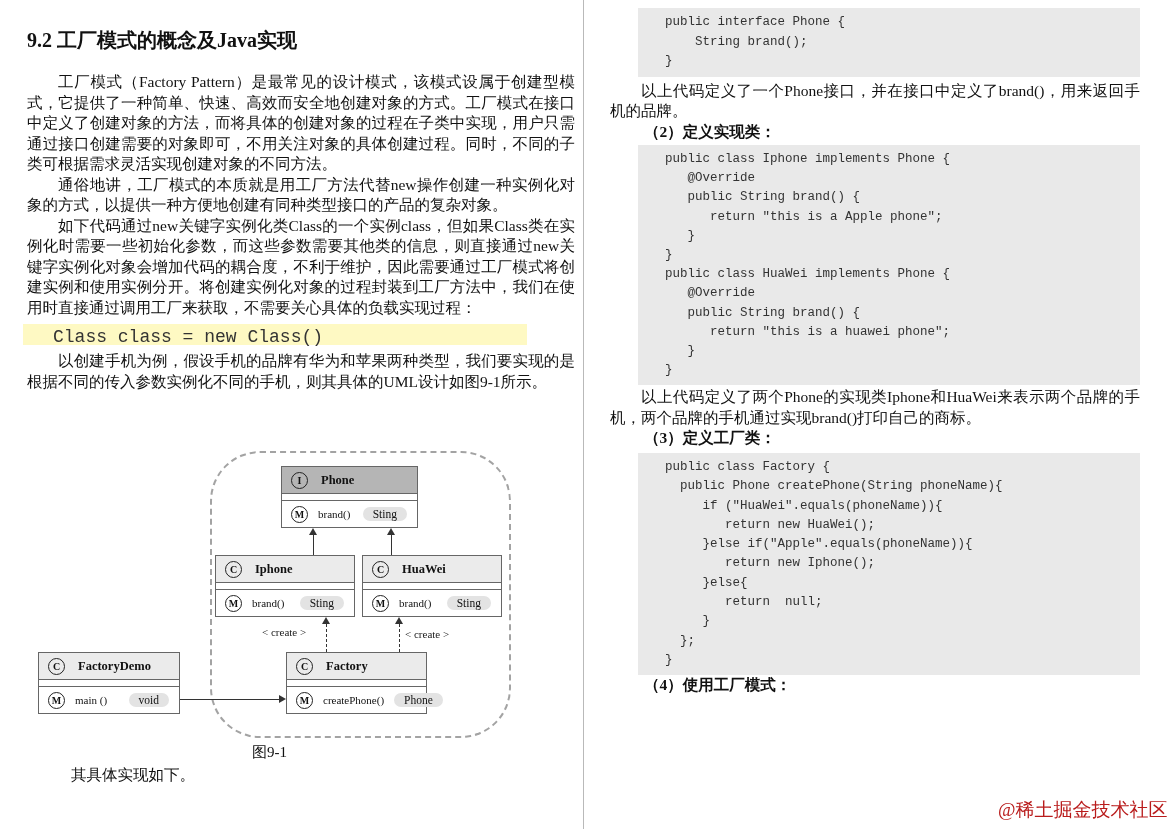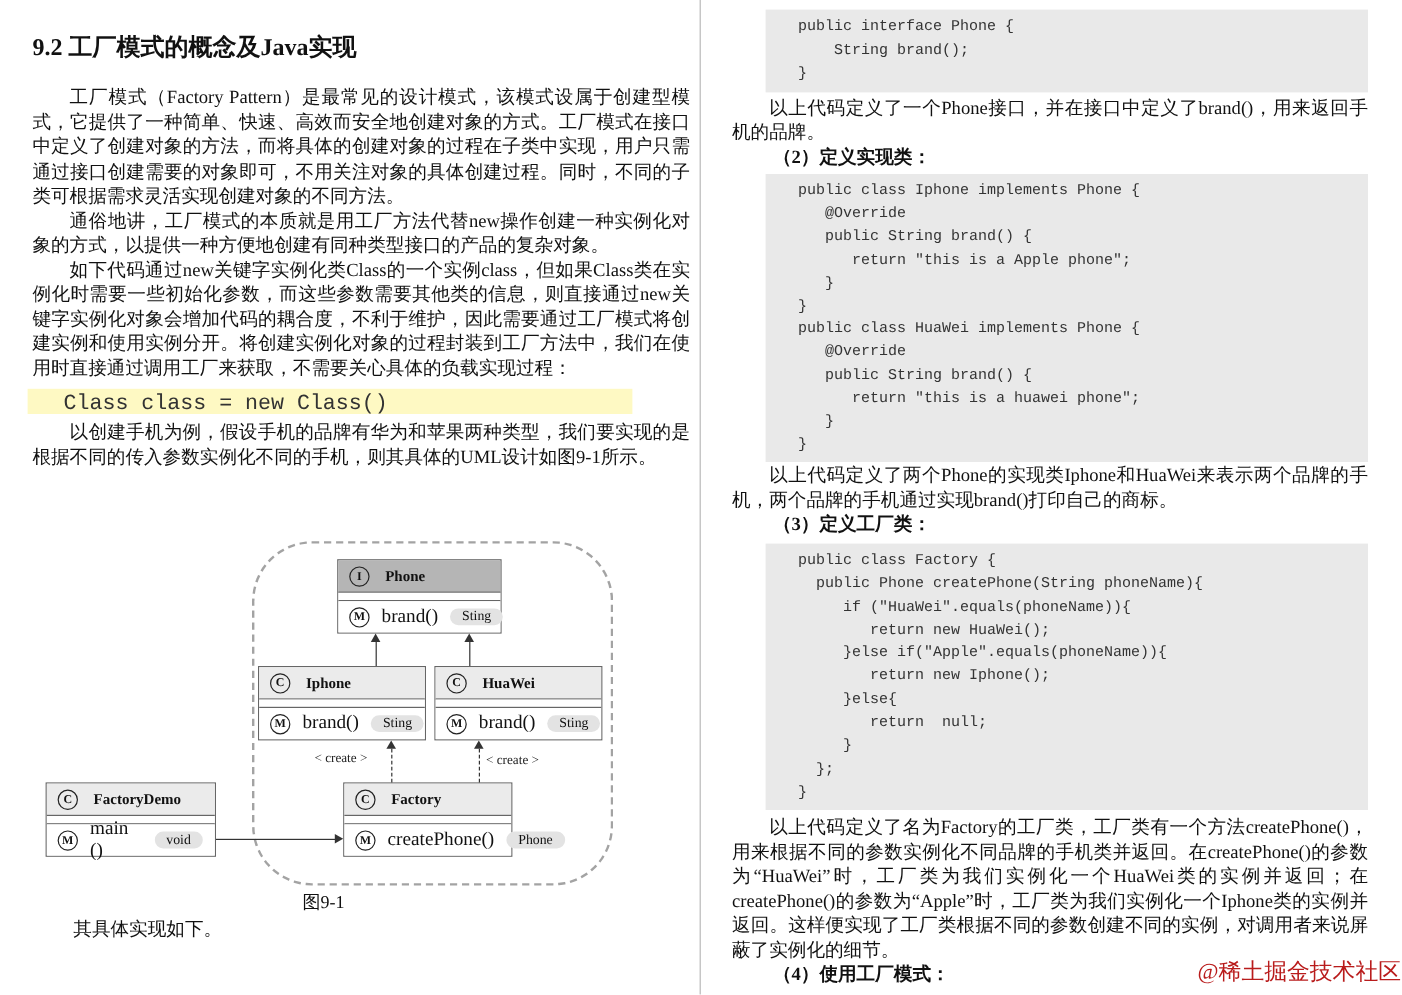--- a/index.html
+++ b/index.html
@@ -15,37 +15,37 @@
   p.step{font-size:15.5px;line-height:20.5px;margin:0;text-indent:2.2em;font-weight:bold;}
   .codebar{margin:6px 0 6px -4px;width:474px;height:18px;background:#fef9c3;
            font-family:"Liberation Mono","DejaVu Sans Mono",monospace;font-size:18px;color:#333;
            padding:3px 0 0 30px;}
   pre.codeblock{background:#e9e9e9;color:#333;font-family:"Liberation Mono","DejaVu Sans Mono",monospace;
            font-size:12.5px;margin:0 0 0 28px;padding:5px 6px 5px 27px;white-space:pre;}
   pre.cb1{margin-top:8px;line-height:19.5px;}
   pre.cb2{margin-top:3px;line-height:19.2px;}
   pre.cb3{margin-top:4px;line-height:19.3px;}
   .col-right p.body{margin-top:4px;}
-  .left-bottom{position:absolute;left:27px;top:763px;width:548px;}
+  .left-bottom{position:absolute;left:37px;top:763px;width:548px;}
   .left-bottom p{font-size:15.5px;line-height:23px;margin:0;text-indent:2.2em;}
 
   
   .diagram{position:absolute;left:0;top:440px;width:600px;height:335px;}
   .dashed-frame{position:absolute;left:210px;top:11px;width:297px;height:283px;
                 border:2px dashed #a3a3a3;border-radius:50px;}
   .uml-box{position:absolute;border:1px solid #666;background:#fff;box-sizing:border-box;}
   .uml-header{height:26px;display:flex;align-items:center;gap:13px;padding:0 0 0 9px;
               border-bottom:1px solid #666;background:#ebebeb;}
   .uml-header.dark{background:#b5b5b5;}
   .uml-sep{height:6px;border-bottom:1px solid #666;background:#fff;}
   .uml-method{height:26px;display:flex;align-items:center;gap:10px;padding:0 10px 0 9px;background:#fff;}
   .circ{display:inline-flex;align-items:center;justify-content:center;width:15px;height:15px;
         border:1px solid #222;border-radius:50%;font-size:10px;font-weight:bold;flex:0 0 auto;}
   .uml-name{font-size:12.5px;font-weight:bold;}
-  .m-name{font-size:16px;}
+  .m-name{font-size:11px;}
   .pill{margin-left:auto;background:#e3e3e3;border-radius:9px;padding:1px 10px;font-size:11.5px;}
   .vline{position:absolute;width:0;border-left:1px solid #333;}
   .vdash{position:absolute;width:0;border-left:1px dashed #333;}
   .head-up{position:absolute;width:0;height:0;border-left:4px solid transparent;
            border-right:4px solid transparent;border-bottom:7px solid #333;}
   .hline{position:absolute;height:0;border-top:1px solid #333;}
   .head-right{position:absolute;width:0;height:0;border-top:4px solid transparent;
            border-bottom:4px solid transparent;border-left:7px solid #333;}
   .create-label{position:absolute;font-size:11px;color:#222;width:60px;text-align:left;}
   .fig-caption{position:absolute;left:252px;top:303px;font-size:15px;}
@@ -181,18 +181,17 @@
   public Phone createPhone(String phoneName){
      if ("HuaWei".equals(phoneName)){
         return new HuaWei();
      }else if("Apple".equals(phoneName)){
         return new Iphone();
      }else{
         return  null;
      }
   };
 }</pre>
-    <p class="body" style="margin-top:5px">以上代码定义了名为Factory的工厂类，工厂类有一个方法createPhone()，用来根据不同的参数实例化不同品牌的手机类并返回。在createPhone()的参数为“HuaWei”时，工厂类为我们实例化一个HuaWei类的实例并返回；在createPhone()的参数为“Apple”时，工厂类为我们实例化一个Iphone类的实例并返回。这样便实现了工厂类根据不同的参数创建不同的实例，对调用者来说屏蔽了实例化的细节。</p>
     <p class="step">（4）使用工厂模式：</p>
   </div>
 
   <div class="watermark">@稀土掘金技术社区</div>
 </div>
 
 </body></html>

